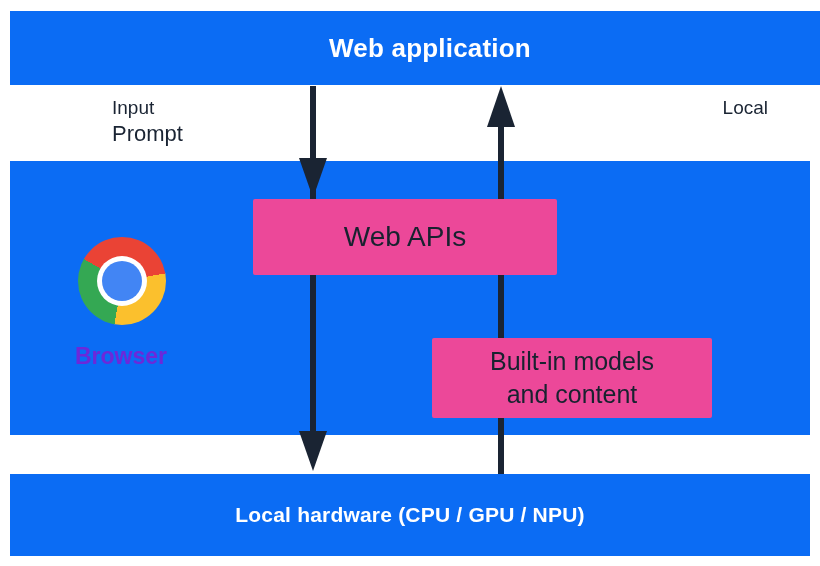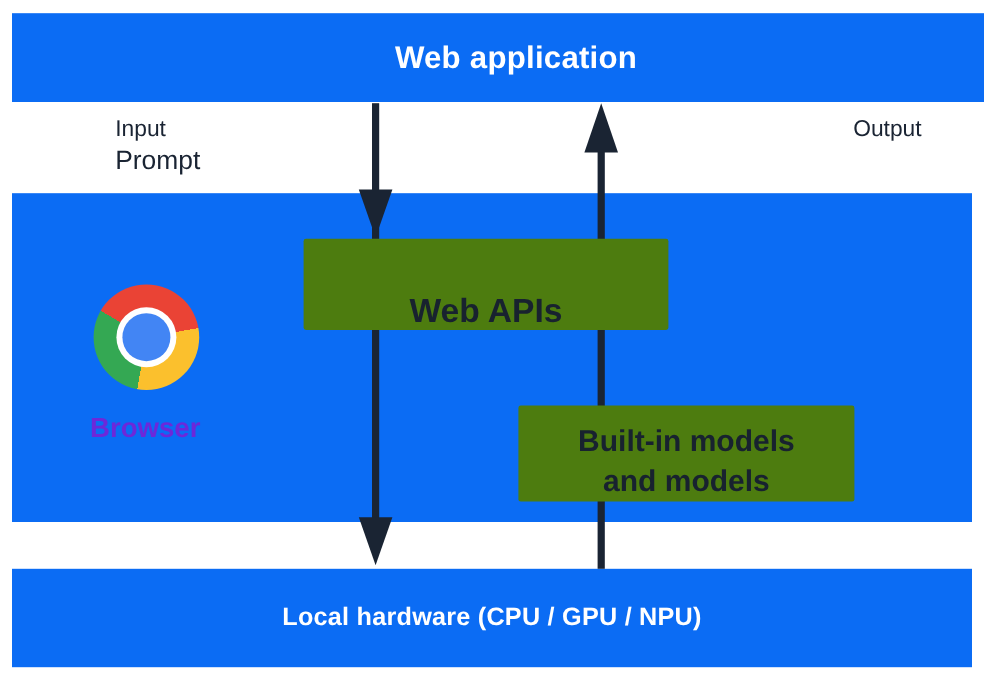--- a/index.html
+++ b/index.html
@@ -24,42 +24,42 @@
   .bar-top .bar-label{font-size:26px;}
   .bar-bottom .bar-label{font-size:21px;}
 
   .mid-band{
     position:absolute;left:10px;top:161px;width:800px;height:274px;
     background:#0b6cf4;z-index:0;
   }
 
   
   .io-block{position:absolute;top:95px;z-index:3;color:#1a2433;}
-  .io-left{left:96px;text-align:left;}
+  .io-left{left:112px;text-align:left;}
   .io-right{right:52px;text-align:right;}
   .io-small{font-size:19px;font-weight:400;line-height:25px;}
   .io-big{font-size:22px;font-weight:normal;line-height:27px;}
 
   
   .arrow-line{position:absolute;width:6px;background:#1a2433;z-index:1;}
   .line-down{left:310px;top:86px;height:356px;}
   .line-up{left:498px;top:118px;height:356px;}
   .arrow-head{position:absolute;width:0;height:0;z-index:1;
     border-left:14px solid transparent;border-right:14px solid transparent;}
   .head-down{border-top:40px solid #1a2433;}
   .head-up{border-bottom:41px solid #1a2433;}
   .head-down-1{left:299px;top:158px;}
   .head-down-2{left:299px;top:431px;}
   .head-up-1{left:487px;top:86px;}
 
   
   .ybox{
-    position:absolute;background:#4d7c0f;z-index:2;border-radius:2px;
-    display:flex;flex-direction:column;align-items:center;justify-content:flex-end;
-    color:#18222f;font-weight:bold;text-align:center;
+    position:absolute;background:#ec4899;z-index:2;border-radius:2px;
+    display:flex;flex-direction:column;align-items:center;justify-content:center;
+    color:#18222f;font-weight:normal;text-align:center;
   }
   .web-apis-box{left:253px;top:199px;width:304px;height:76px;font-size:28px;}
   .builtin-box{left:432px;top:338px;width:280px;height:80px;font-size:25px;line-height:33px;}
 
   
   .chrome-logo{
     position:absolute;left:78px;top:237px;width:88px;height:88px;
     border-radius:50%;z-index:2;
     background:conic-gradient(#ea4335 0deg 80deg,#fbc02d 80deg 190deg,#34a853 190deg 300deg,#ea4335 300deg 360deg);
   }
@@ -84,39 +84,39 @@
   <div class="bar bar-top">
     <span class="bar-label">Web application</span>
   </div>
 
   <div class="io-block io-left">
     <div class="io-small">Input</div>
     <div class="io-big">Prompt</div>
   </div>
 
   <div class="io-block io-right">
-    <div class="io-small">Output</div>
+    <div class="io-small">Local</div>
   </div>
 
   <div class="mid-band"></div>
 
   <div class="arrow-line line-down"></div>
   <div class="arrow-head head-down head-down-1"></div>
   <div class="arrow-head head-down head-down-2"></div>
 
   <div class="arrow-line line-up"></div>
   <div class="arrow-head head-up head-up-1"></div>
 
   <div class="ybox web-apis-box">
     <span>Web APIs</span>
   </div>
 
   <div class="ybox builtin-box">
     <div>Built-in models</div>
-    <div>and models</div>
+    <div>and content</div>
   </div>
 
   <div class="chrome-logo">
     <div class="ring"></div>
     <div class="core"></div>
   </div>
   <div class="browser-label">Browser</div>
 
   <div class="bar bar-bottom">
     <span class="bar-label">Local hardware (CPU / GPU / NPU)</span>

